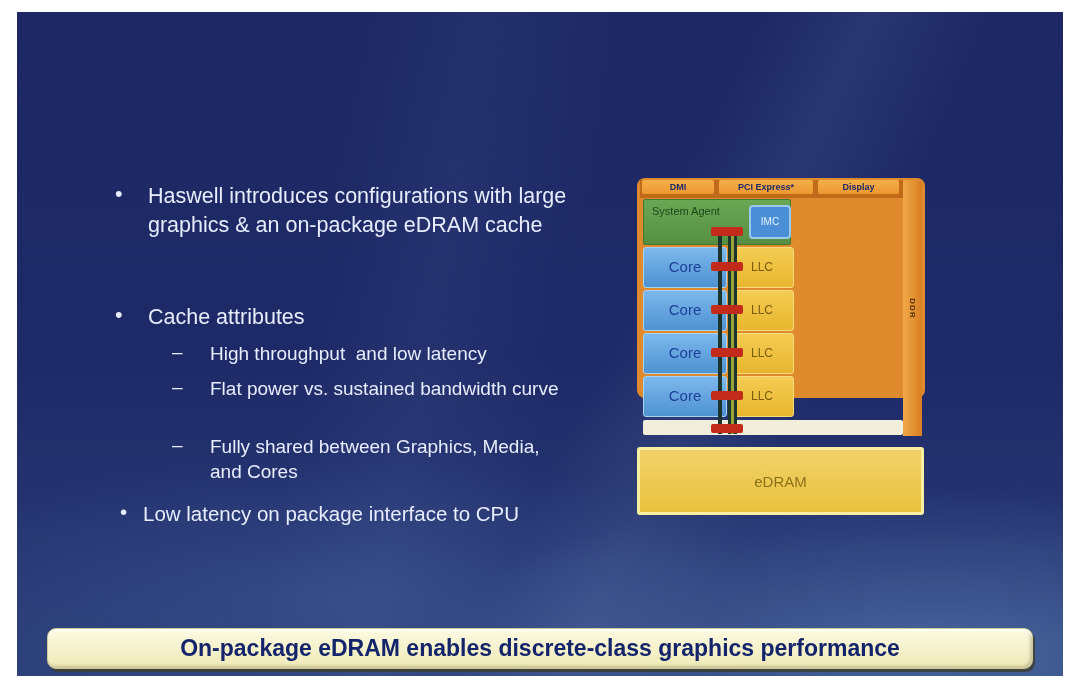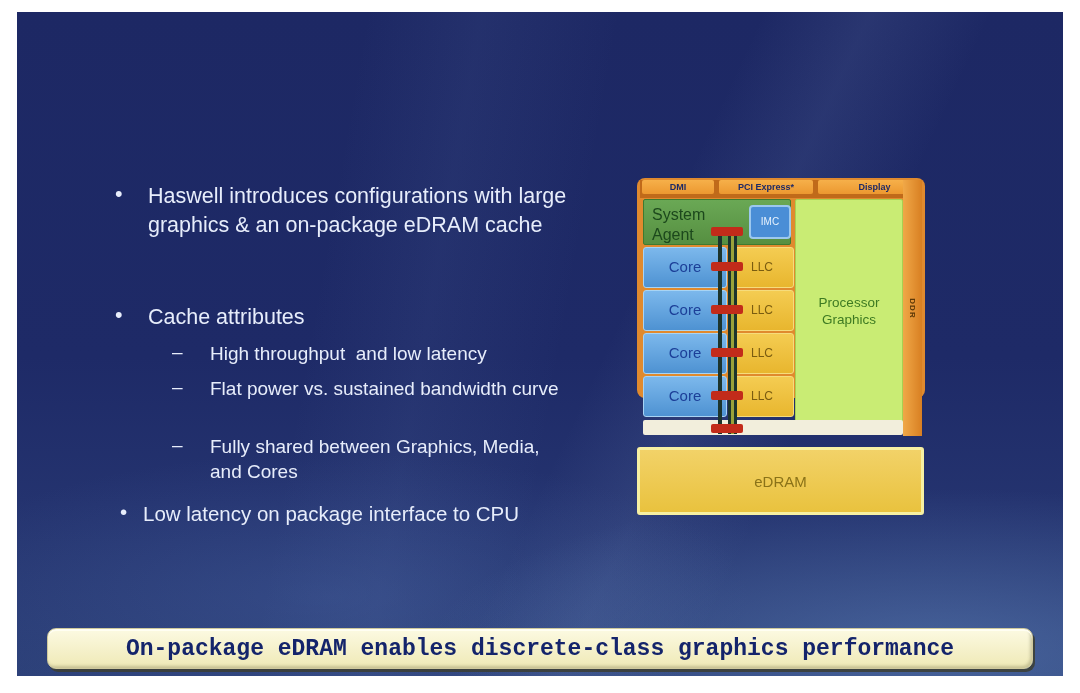--- a/index.html
+++ b/index.html
@@ -43,26 +43,26 @@
     background:#e08a2e;border-radius:8px;
   }
   .io-bar{position:absolute;left:3px;top:2px;width:264px;height:18px;background:#c06a1a;}
   .io-tab{
     position:absolute;top:2px;height:14px;background:linear-gradient(#f6b04a,#ec9830);
     border-radius:2px;color:#1e2a66;font-size:9px;font-weight:bold;
     text-align:center;line-height:14px;
   }
   .io-tab.t0{left:5px;width:72px;}
   .io-tab.t1{left:82px;width:94px;}
-  .io-tab.t2{left:181px;width:81px;padding-left:16px;}
+  .io-tab.t2{left:181px;width:81px;}
   .io-tick{position:absolute;left:267px;top:2px;width:4px;height:18px;background:#17191c;}
   .sa{
     position:absolute;left:6px;top:21px;width:148px;height:46px;
     background:linear-gradient(#6aa855,#568f41);border:1px solid #3e7a30;border-radius:2px;
-    color:#1c481c;font-size:16px;line-height:1.25;padding:5px 0 0 8px;box-sizing:border-box;
+    color:#1c481c;font-size:11px;line-height:1.25;padding:5px 0 0 8px;box-sizing:border-box;
   }
   .sa span{display:block;width:80px;}
   .imc{
     position:absolute;left:112px;top:27px;width:42px;height:34px;
     background:linear-gradient(#5fa0d600,#4a8ed6);background:#4a8ed6;
     border:2px solid #9cc8ee;border-radius:4px;box-sizing:border-box;
     color:#e9f3fd;font-size:10px;text-align:center;line-height:29px;
   }
   .pg{
     position:absolute;left:158px;top:21px;width:108px;height:225px;
@@ -105,21 +105,21 @@
     background:linear-gradient(#f2d268,#e9c23e);border:3px solid #f7f0a2;border-radius:3px;
     box-sizing:border-box;color:#8a7218;font-size:15px;
     display:flex;align-items:center;justify-content:center;
   }
   .banner{
     position:absolute;left:30px;top:616px;width:986px;height:41px;
     background:linear-gradient(#fcfae2,#efe9b6);
     border-radius:9px;border:1px solid #cfc99c;box-sizing:border-box;
     box-shadow:2px 3px 0 rgba(60,62,50,0.85), inset 0 2px 0 #fffef2, inset -2px -2px 3px rgba(120,118,80,0.35);
     color:#14246b;font-size:23px;font-weight:600;
-    display:flex;align-items:center;justify-content:center;font-family:Liberation Mono, monospace;
+    display:flex;align-items:center;justify-content:center;
   }
 </style>
 </head>
 <body>
 
 <div class="page">
   <div class="slide">
 
 
     <div class="bullet b-haswell">
@@ -156,23 +156,20 @@
       <div class="io-bar"></div>
       <div class="io-tab t0">DMI</div>
       <div class="io-tab t1">PCI Express*</div>
       <div class="io-tab t2">Display</div>
       <div class="io-tick"></div>
 
       <div class="sa">
         <span>System Agent</span>
       </div>
       <div class="imc">IMC</div>
-      <div class="pg">
-        <span>Processor Graphics</span>
-      </div>
 
       <div class="row-core ry0">Core</div>
       <div class="row-llc ry0">LLC</div>
       <div class="row-core ry1">Core</div>
       <div class="row-llc ry1">LLC</div>
       <div class="row-core ry2">Core</div>
       <div class="row-llc ry2">LLC</div>
       <div class="row-core ry3">Core</div>
       <div class="row-llc ry3">LLC</div>
 

